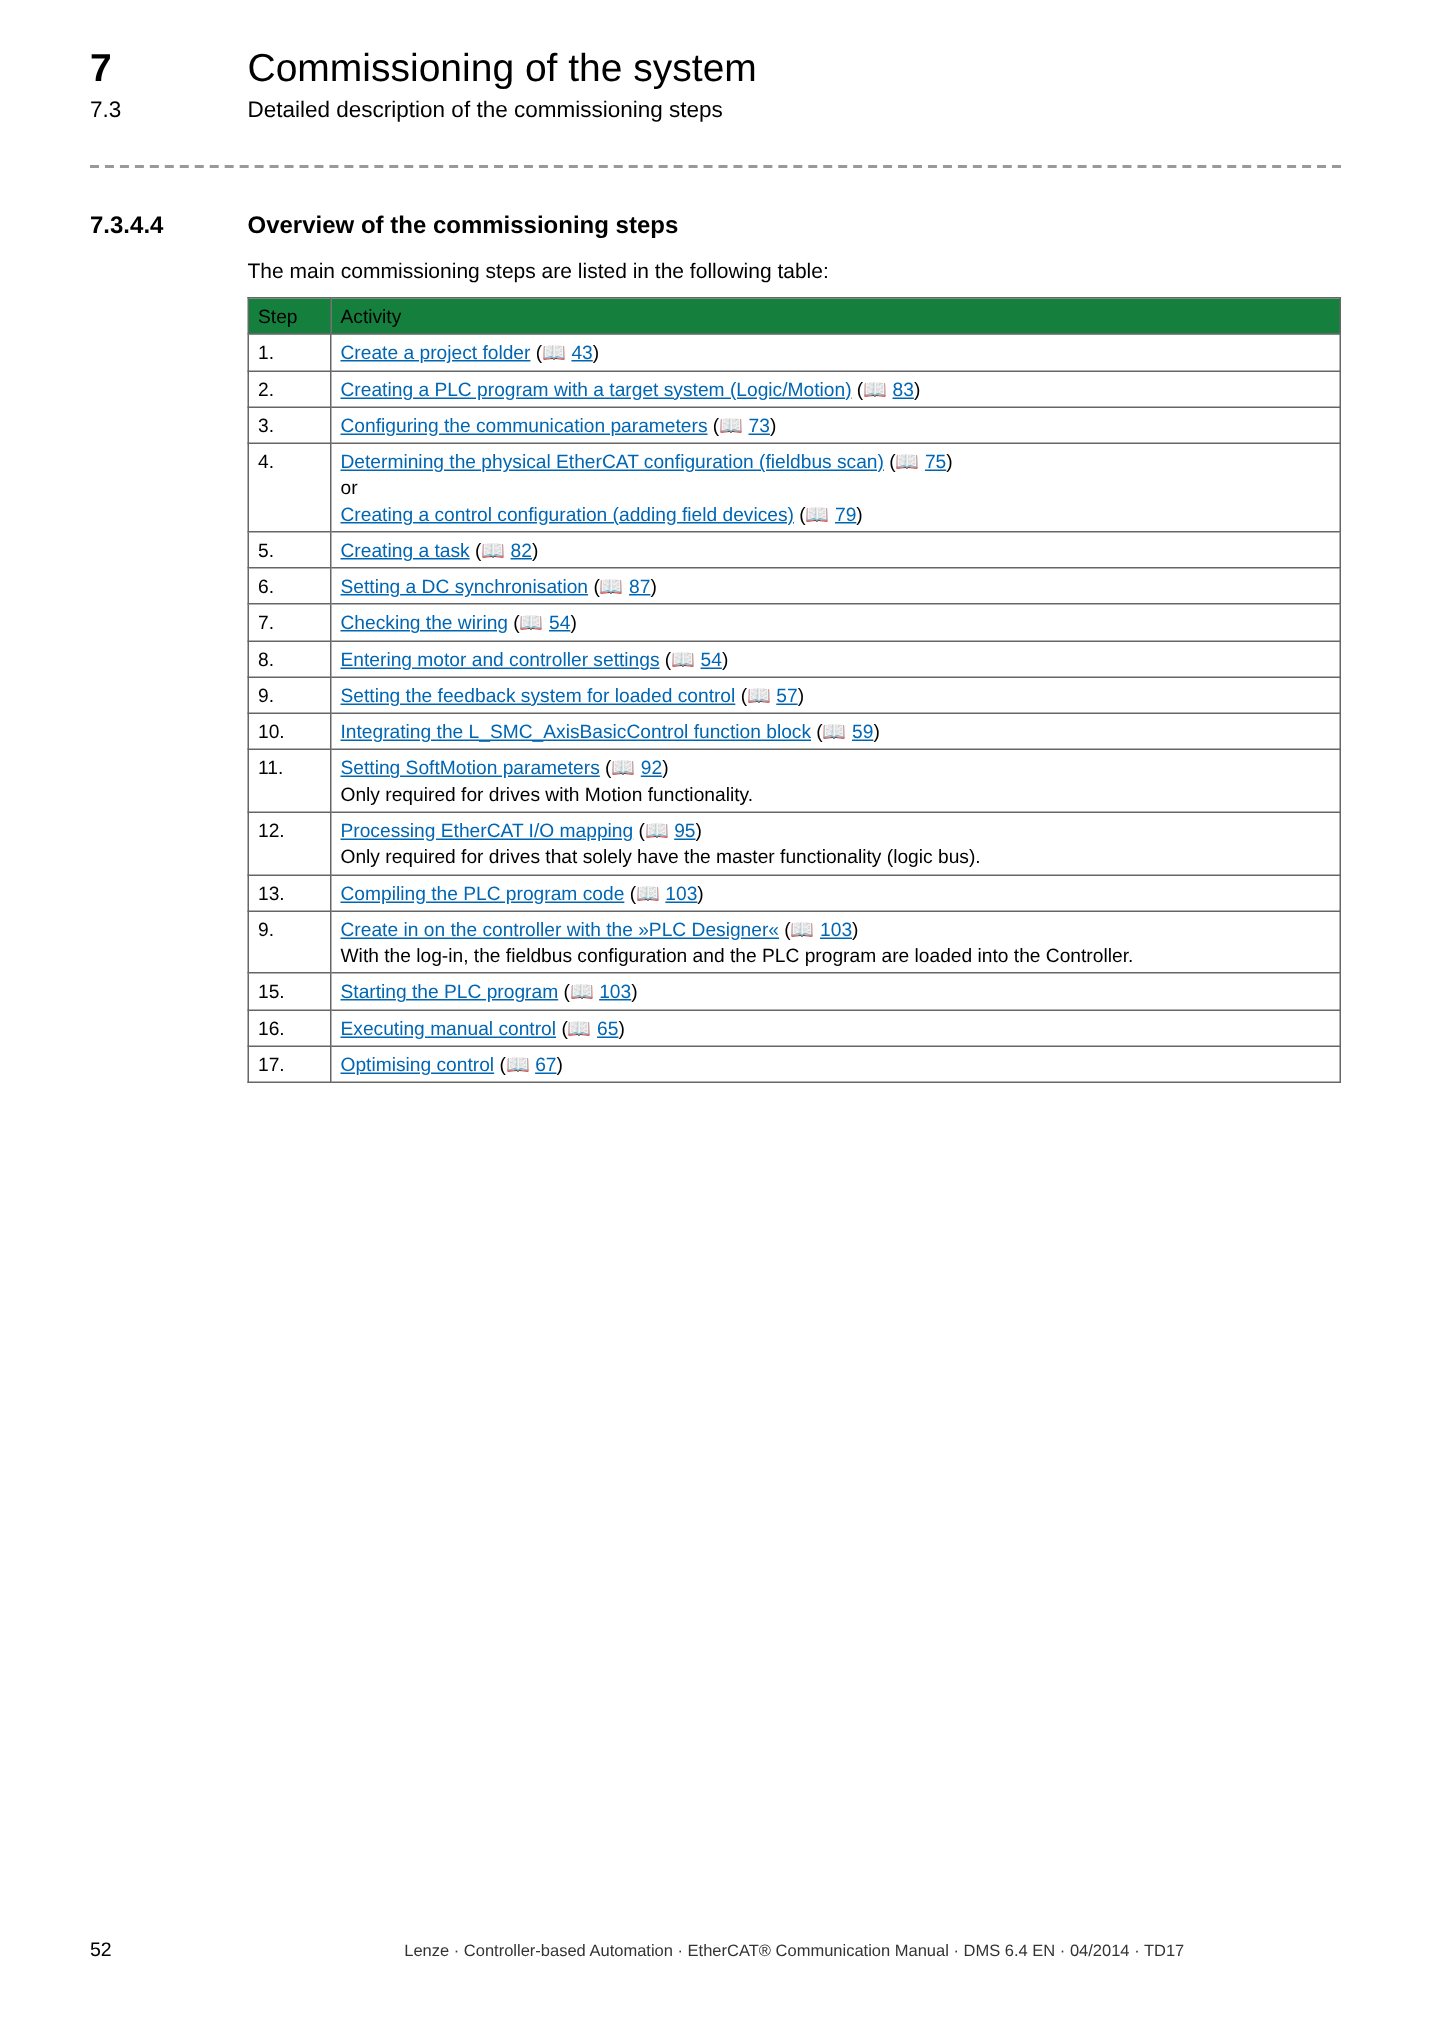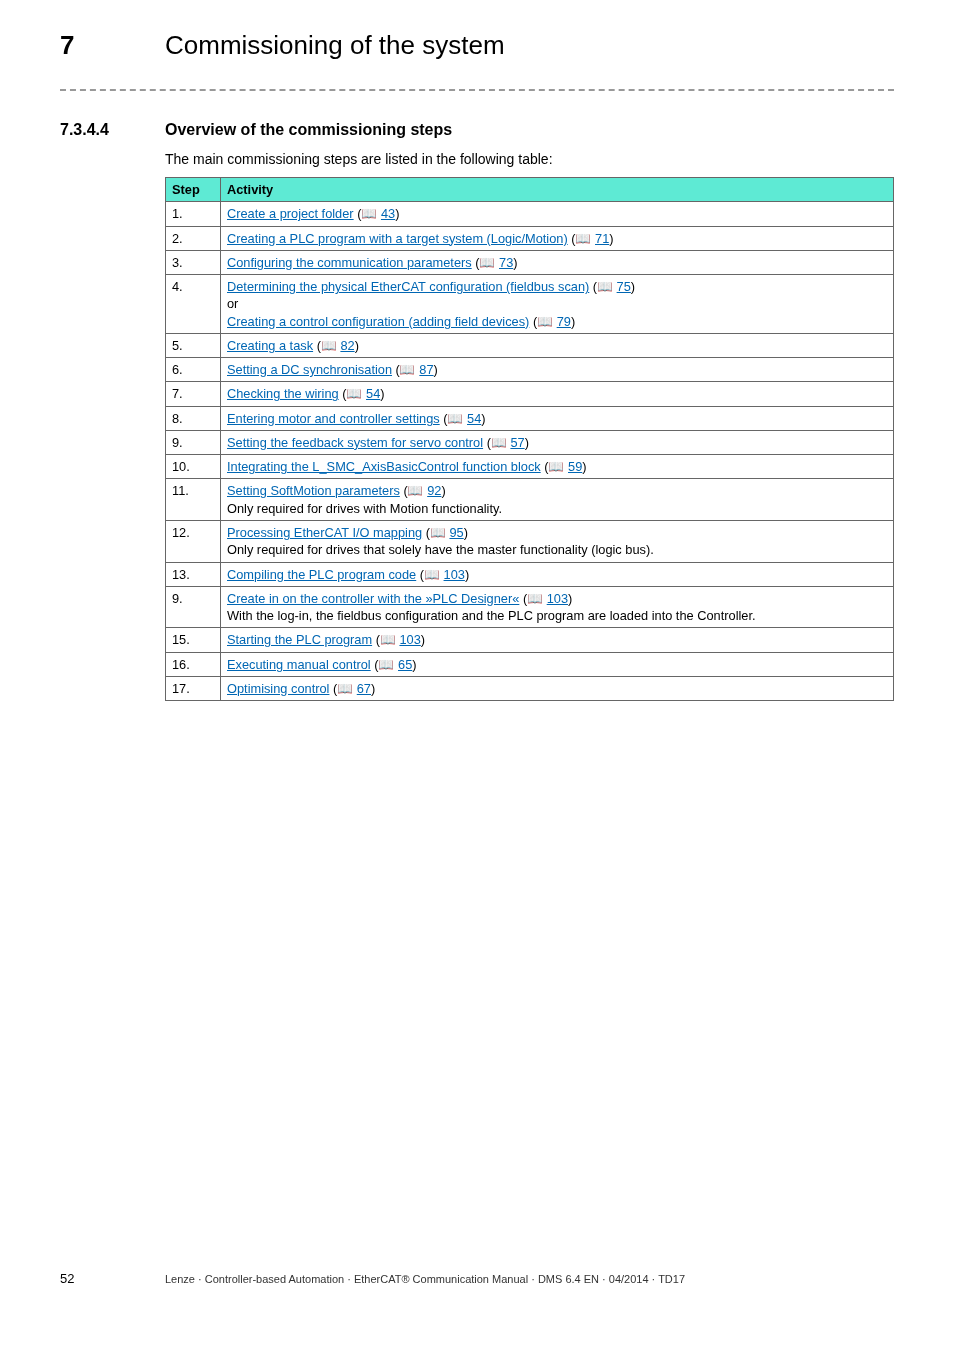--- a/index.html
+++ b/index.html
@@ -81,22 +81,22 @@
     font-size: 12.8px;
   }
   table.steps th, table.steps td {
     border: 1px solid #666;
     padding: 3px 6px;
     text-align: left;
     vertical-align: top;
     line-height: 1.35;
   }
   table.steps th {
-    background: #5eead4;
-    font-weight: 700;
+    background: #15803d;
+    font-weight: 400;
   }
   table.steps th.step-col, table.steps td.step-col {
     width: 55px;
   }
   .link-like {
     color: #0066b3;
     text-decoration: underline;
   }
   .link-icon {
     color: #0066b3;
@@ -111,31 +111,35 @@
     color: #333;
   }
   .footer .pagenum {
     width: 105px;
     flex-shrink: 0;
     font-size: 13px;
     color: #000;
   }
   .footer .foot-text {
     flex: 1;
-    text-align: left;
+    text-align: center;
   }
 </style>
 </head>
 <body>
 
 <div class="page">
   <div class="header-row">
     <div class="chap-line">
       <div class="chap-num">7</div>
       <div class="chap-title">Commissioning of the system</div>
+    </div>
+    <div class="sub-line">
+      <div class="sub-num">7.3</div>
+      <div class="sub-title">Detailed description of the commissioning steps</div>
     </div>
   </div>
 
   <hr class="dashed-separator">
 
   <div class="section-row">
     <div class="sec-num">7.3.4.4</div>
     <div class="sec-title">Overview of the commissioning steps</div>
   </div>
 
@@ -148,21 +152,21 @@
         <th>Activity</th>
       </tr>
     </thead>
     <tbody id="tbody">
         <tr>
           <td class="step-col">1.</td>
           <td><span class="link-like">Create a project folder</span> (<span class="link-icon">📖&nbsp;</span><span class="link-like">43</span>)</td>
         </tr>
         <tr>
           <td class="step-col">2.</td>
-          <td><span class="link-like">Creating a PLC program with a target system (Logic/Motion)</span> (<span class="link-icon">📖&nbsp;</span><span class="link-like">71</span>)</td>
+          <td><span class="link-like">Creating a PLC program with a target system (Logic/Motion)</span> (<span class="link-icon">📖&nbsp;</span><span class="link-like">83</span>)</td>
         </tr>
         <tr>
           <td class="step-col">3.</td>
           <td><span class="link-like">Configuring the communication parameters</span> (<span class="link-icon">📖&nbsp;</span><span class="link-like">73</span>)</td>
         </tr>
         <tr>
           <td class="step-col">4.</td>
           <td><span class="link-like">Determining the physical EtherCAT configuration (fieldbus scan)</span> (<span class="link-icon">📖&nbsp;</span><span class="link-like">75</span>)<br>or<br><span class="link-like">Creating a control configuration (adding field devices)</span> (<span class="link-icon">📖&nbsp;</span><span class="link-like">79</span>)</td>
         </tr>
         <tr>
@@ -176,21 +180,21 @@
         <tr>
           <td class="step-col">7.</td>
           <td><span class="link-like">Checking the wiring</span> (<span class="link-icon">📖&nbsp;</span><span class="link-like">54</span>)</td>
         </tr>
         <tr>
           <td class="step-col">8.</td>
           <td><span class="link-like">Entering motor and controller settings</span> (<span class="link-icon">📖&nbsp;</span><span class="link-like">54</span>)</td>
         </tr>
         <tr>
           <td class="step-col">9.</td>
-          <td><span class="link-like">Setting the feedback system for servo control</span> (<span class="link-icon">📖&nbsp;</span><span class="link-like">57</span>)</td>
+          <td><span class="link-like">Setting the feedback system for loaded control</span> (<span class="link-icon">📖&nbsp;</span><span class="link-like">57</span>)</td>
         </tr>
         <tr>
           <td class="step-col">10.</td>
           <td><span class="link-like">Integrating the L_SMC_AxisBasicControl function block</span> (<span class="link-icon">📖&nbsp;</span><span class="link-like">59</span>)</td>
         </tr>
         <tr>
           <td class="step-col">11.</td>
           <td><span class="link-like">Setting SoftMotion parameters</span> (<span class="link-icon">📖&nbsp;</span><span class="link-like">92</span>)<br>Only required for drives with Motion functionality.</td>
         </tr>
         <tr>

